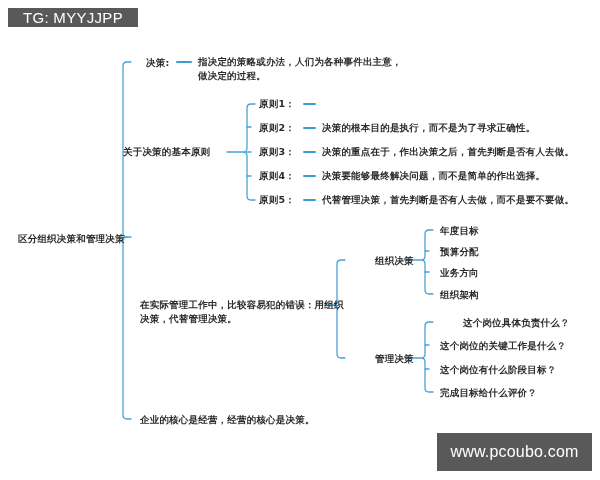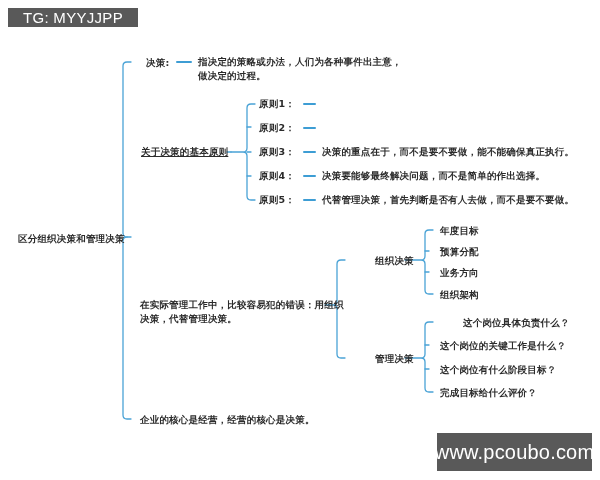--- a/index.html
+++ b/index.html
@@ -58,21 +58,21 @@
     width: 130px;
     height: 19px;
     font-size: 15px;
     letter-spacing: 0.3px;
   }
   #wm-bottom {
     left: 437px;
     top: 433px;
     width: 155px;
     height: 38px;
-    font-size: 20px;
+    font-size: 16px;
     letter-spacing: 0.2px;
   }
   .dash {
     position: absolute;
     height: 2px;
     background: #3d9dd4;
     border-radius: 1px;
   }
 </style>
 </head>
@@ -127,28 +127,29 @@
   <div class="dash" style="left:303px; top:151px; width:13px;"></div>
   <div class="dash" style="left:303px; top:175px; width:13px;"></div>
   <div class="dash" style="left:303px; top:199px; width:13px;"></div>
 
   <div class="node root" style="left:18px; top:232px;text-align:center;">区分组织决策和管理决策</div>
 
   <div class="node lead" style="left:146px; top:56px;">决策:</div>
   <div class="node" style="left:198px; top:55px;">指决定的策略或办法，人们为各种事件出主意，
 做决定的过程。</div>
 
-  <div class="node lead" style="left:141px; top:145px;text-decoration:underline;">关于决策的基本原则</div>
+  <div class="node lead" style="left:123px; top:145px;">关于决策的基本原则</div>
 
   <div class="node lead" style="left:259px; top:97px;text-align:right;">原则1：</div>
 
   <div class="node lead" style="left:259px; top:121px;">原则2：</div>
+  <div class="node leaf" style="left:322px; top:121px;">决策的根本目的是执行，而不是为了寻求正确性。</div>
 
   <div class="node lead" style="left:259px; top:145px;">原则3：</div>
-  <div class="node leaf" style="left:322px; top:145px;">决策的重点在于，而不是要不要做，能不能确保真正执行。</div>
+  <div class="node leaf" style="left:322px; top:145px;">决策的重点在于，作出决策之后，首先判断是否有人去做。</div>
 
   <div class="node lead" style="left:259px; top:169px;">原则4：</div>
   <div class="node leaf" style="left:322px; top:169px;">决策要能够最终解决问题，而不是简单的作出选择。</div>
 
   <div class="node lead" style="left:259px; top:193px;">原则5：</div>
   <div class="node leaf" style="left:322px; top:193px;">代替管理决策，首先判断是否有人去做，而不是要不要做。</div>
 
   <div class="node lead" style="left:140px; top:298px;">在实际管理工作中，比较容易犯的错误：用组织
 决策，代替管理决策。</div>
 

